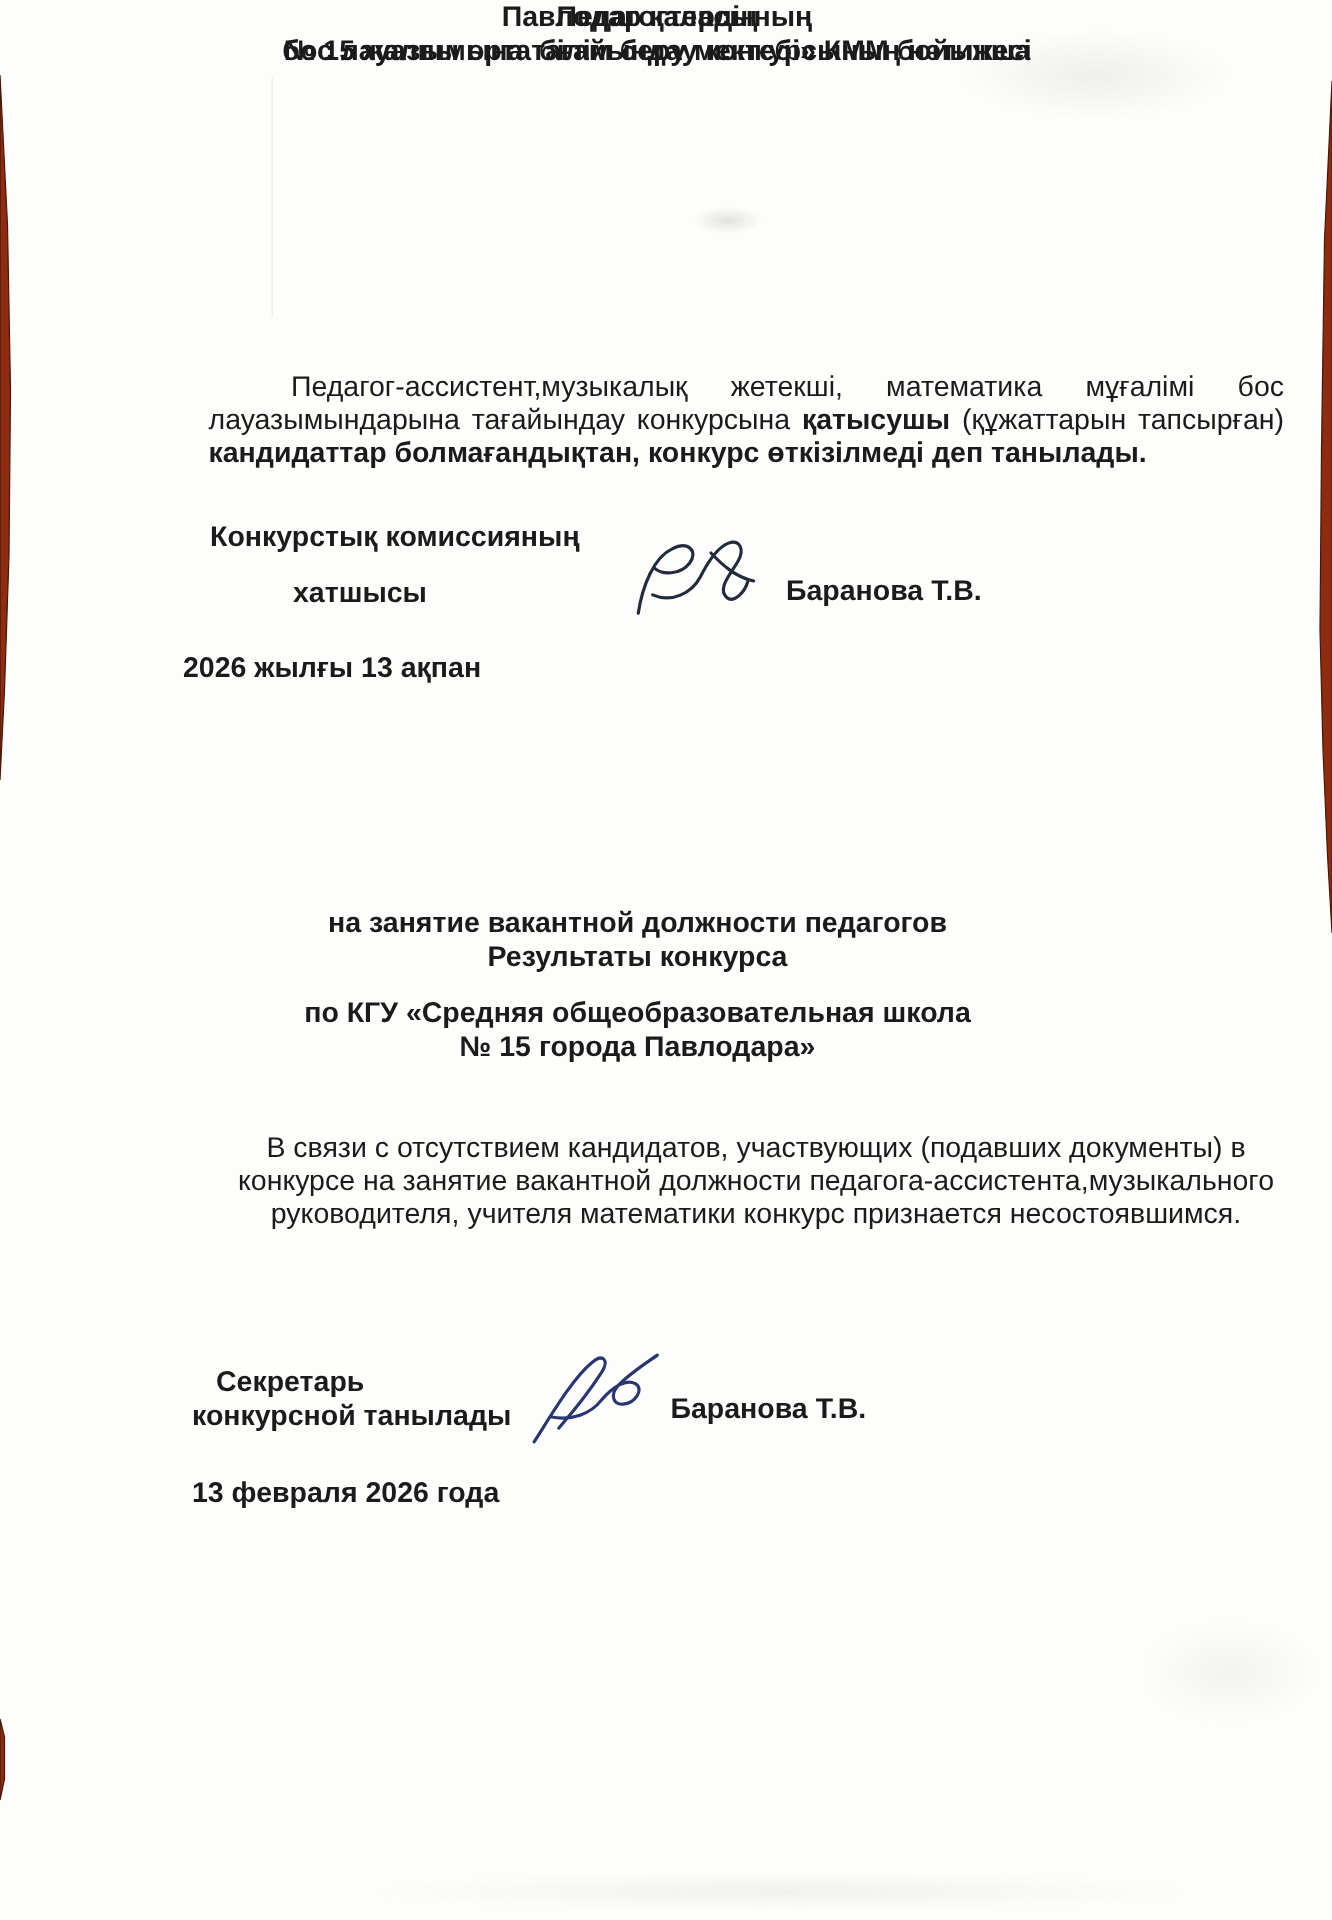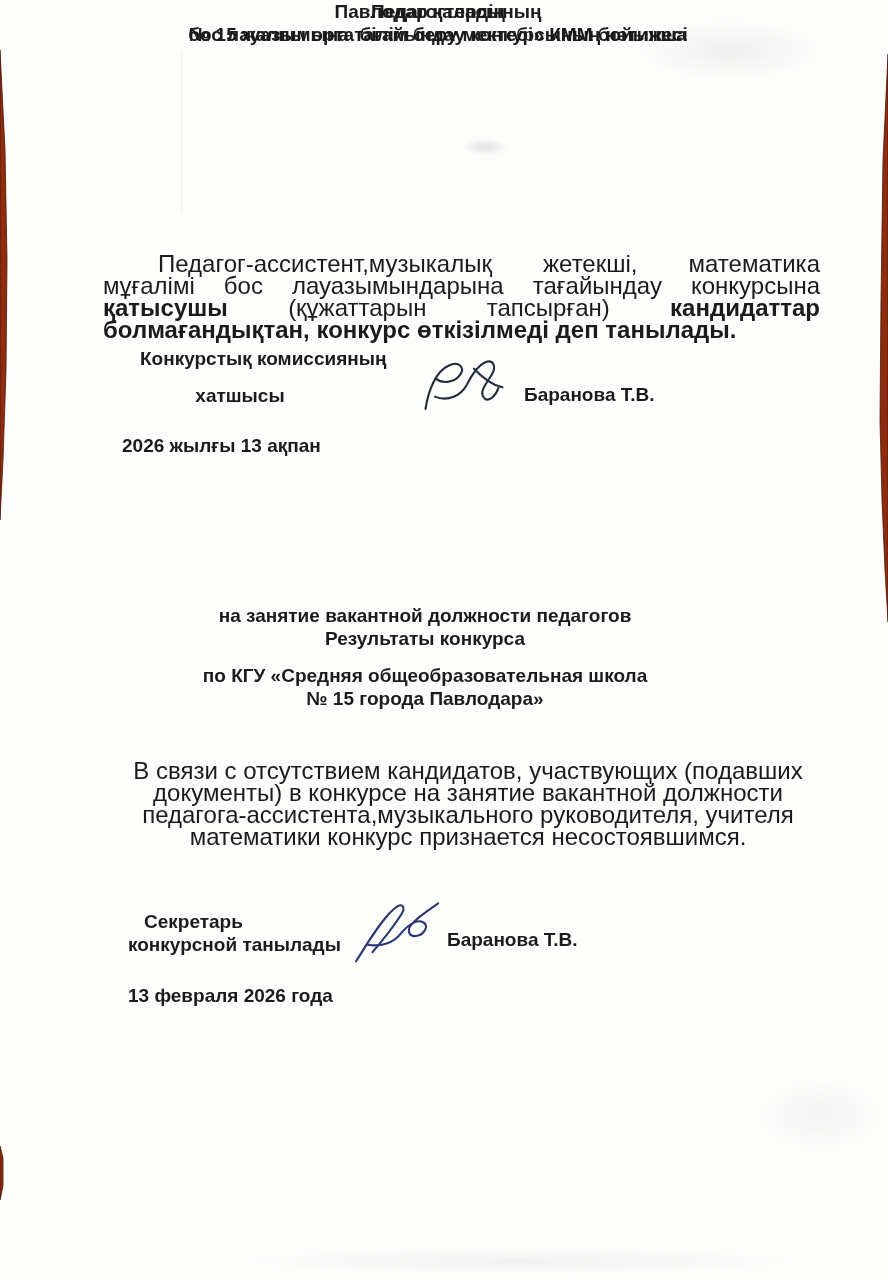--- a/index.html
+++ b/index.html
@@ -11,21 +11,21 @@
     background:#fdfdfc;
     font-family:"Liberation Sans","DejaVu Sans",sans-serif;
     color:#1b1b1b;
     overflow:hidden;
   }
   .abs{position:absolute;}
   .b{font-weight:bold;}
   .center{text-align:center;}
   .pre{white-space:pre-wrap;}
   .h{font-size:19px;line-height:23px;font-weight:bold;}
-  .bodytxt{font-size:24px;line-height:22px;}
+  .bodytxt{font-size:19px;line-height:22px;margin-left:36px;}
   .kk-org{left:0;top:74;width:876px;}
   .kk-title{left:0;top:137;width:876px;}
   .kk-body{
     left:103px;top:229px;width:717px;
     text-align:justify;text-indent:55px;
   }
   .kk-sign-role1{left:140px;top:347px;white-space:nowrap;}
   .kk-sign-role2{left:140px;top:384px;width:200px;text-align:center;}
   .kk-sign-name{left:524px;top:383px;white-space:nowrap;}
   .kk-date{left:122px;top:434px;white-space:nowrap;}

